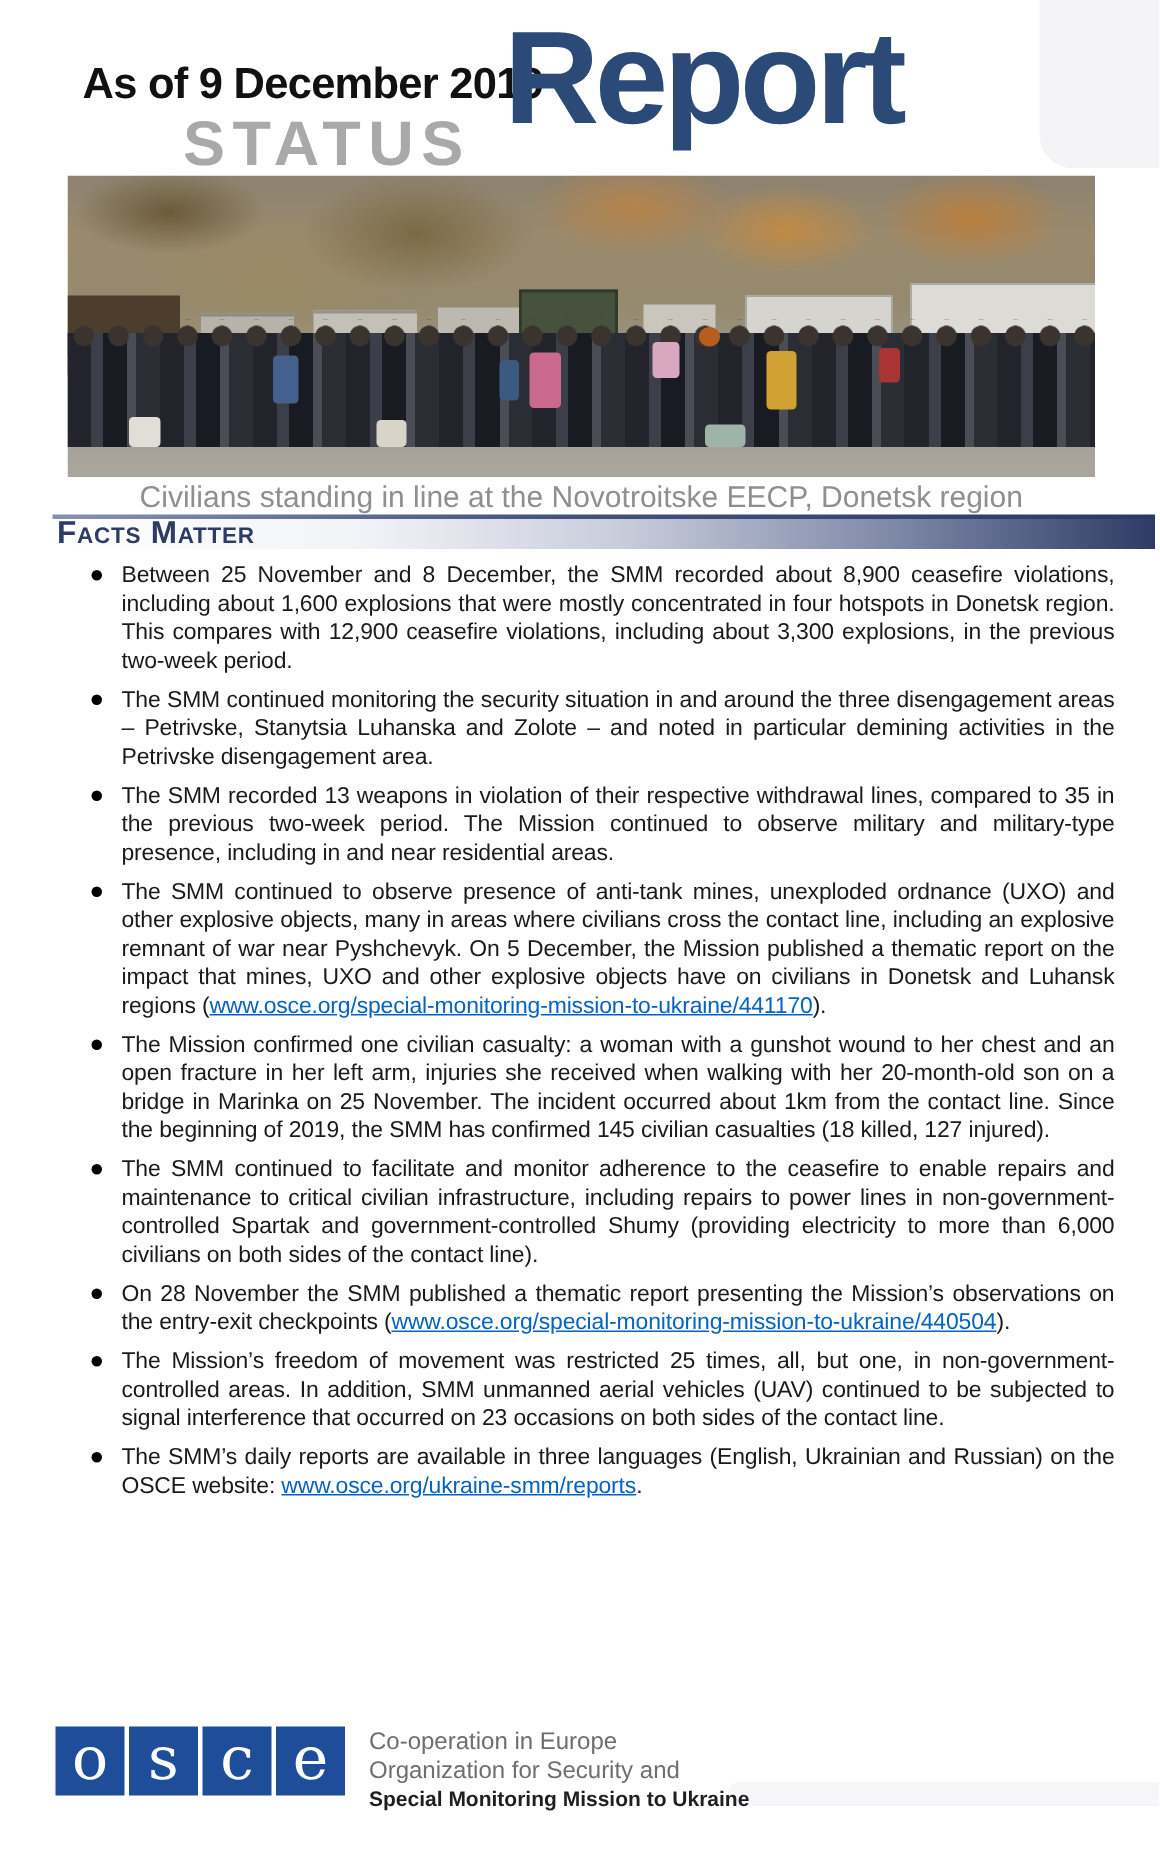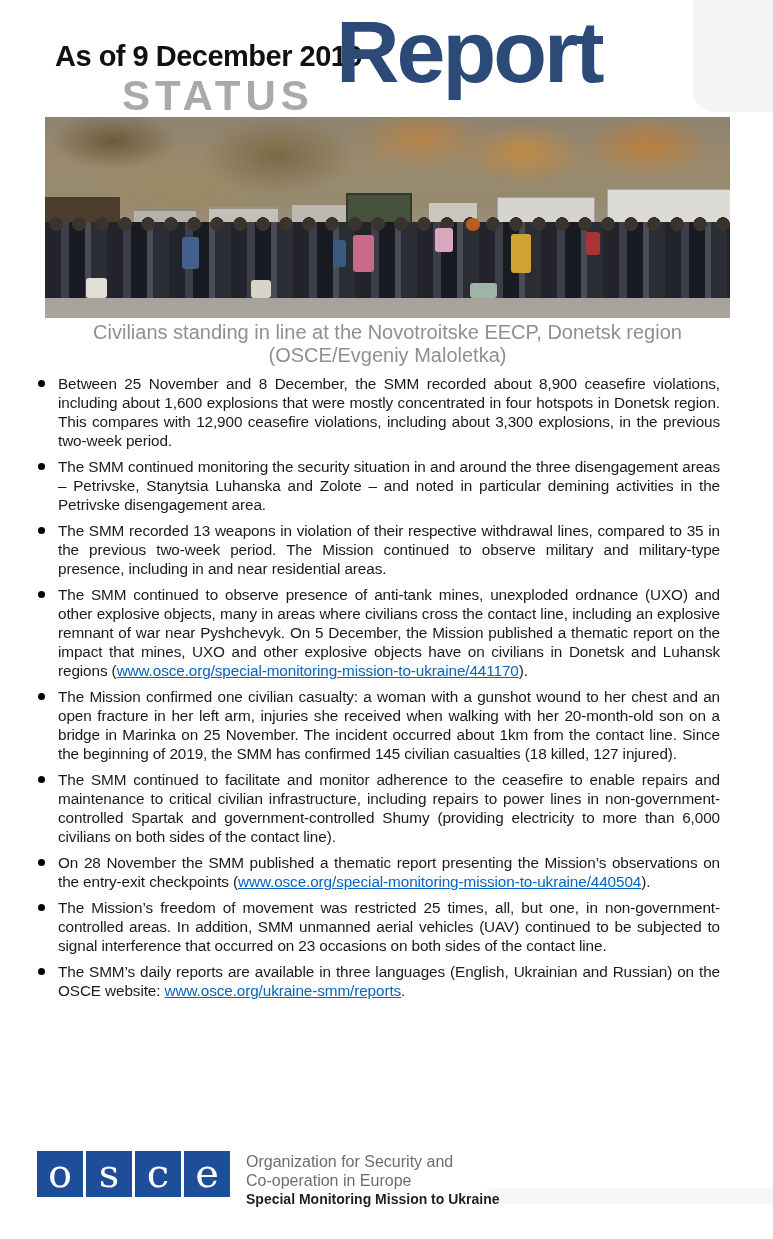--- a/index.html
+++ b/index.html
@@ -67,21 +67,21 @@
   
   .section-bar { position:absolute; left:35px; top:343px; width:735px; }
   .section-topline { height:3px;
     background:linear-gradient(to right, #8892b0 0%, #45527e 45%, #2b3a63 100%); }
   .section-band { height:20px;
     background:linear-gradient(to right, #ffffff 0%, #f2f3f7 28%, #c7ccdb 52%, #7f89a8 76%, #2e3c64 100%); }
   .section-title { position:absolute; left:3px; top:1px; font-size:21px; font-weight:bold;
     font-variant:small-caps; color:#2e3c64; letter-spacing:0.5px; }
 
   
-  .facts { position:absolute; left:35px; top:374px; width:685px; height:772px;
+  .facts { position:absolute; left:58px; top:374px; width:685px; height:772px;
     margin:0; padding:0; list-style:none; overflow:hidden;
     font-size:15.3px; line-height:19px; letter-spacing:-0.1px; color:#1a1a1a;
     text-align:justify; }
   .facts li { position:relative; padding-left:23px; }
   .facts li + li { margin-top:7px; }
   .facts li::before { content:""; position:absolute; left:3px; top:6px; width:7px; height:7px;
     border-radius:50%; background:#000; }
   .link { color:#0563c1; text-decoration:underline; cursor:pointer; }
 
   
@@ -125,20 +125,25 @@
       <div class="acc acc-orange"></div>
       <div class="acc acc-yellow"></div>
       <div class="acc acc-red"></div>
       <div class="acc acc-bag1"></div>
       <div class="acc acc-bag2"></div>
       <div class="acc acc-bag3"></div>
     </div>
   </div>
   <div class="caption">Civilians standing in line at the Novotroitske EECP, Donetsk region (OSCE/Evgeniy Maloletka)</div>
 
+  <div class="section-bar">
+    <div class="section-topline"></div>
+    <div class="section-band"></div>
+    <div class="section-title">Facts Matter</div>
+  </div>
 
   <ul class="facts">
     <li><span>Between 25 November and 8 December, the SMM recorded about 8,900 ceasefire violations, including about 1,600 explosions that were mostly concentrated in four hotspots in Donetsk region. This compares with 12,900 ceasefire violations, including about 3,300 explosions, in the previous two-week period.</span></li>
     <li><span>The SMM continued monitoring the security situation in and around the three disengagement areas – Petrivske, Stanytsia Luhanska and Zolote – and noted in particular demining activities in the Petrivske disengagement area.</span></li>
     <li><span>The SMM recorded 13 weapons in violation of their respective withdrawal lines, compared to 35 in the previous two-week period. The Mission continued to observe military and military-type presence, including in and near residential areas.</span></li>
     <li><span>The SMM continued to observe presence of anti-tank mines, unexploded ordnance (UXO) and other explosive objects, many in areas where civilians cross the contact line, including an explosive remnant of war near Pyshchevyk. On 5 December, the Mission published a thematic report on the impact that mines, UXO and other explosive objects have on civilians in Donetsk and Luhansk regions (</span><a class="link">www.osce.org/special-monitoring-mission-to-ukraine/441170</a><span>).</span></li>
     <li><span>The Mission confirmed one civilian casualty: a woman with a gunshot wound to her chest and an open fracture in her left arm, injuries she received when walking with her 20-month-old son on a bridge in Marinka on 25 November. The incident occurred about 1km from the contact line. Since the beginning of 2019, the SMM has confirmed 145 civilian casualties (18 killed, 127 injured).</span></li>
     <li><span>The SMM continued to facilitate and monitor adherence to the ceasefire to enable repairs and maintenance to critical civilian infrastructure, including repairs to power lines in non-government-controlled Spartak and government-controlled Shumy (providing electricity to more than 6,000 civilians on both sides of the contact line).</span></li>
     <li><span>On 28 November the SMM published a thematic report presenting the Mission’s observations on the entry-exit checkpoints (</span><a class="link">www.osce.org/special-monitoring-mission-to-ukraine/440504</a><span>).</span></li>
     <li><span>The Mission’s freedom of movement was restricted 25 times, all, but one, in non-government-controlled areas. In addition, SMM unmanned aerial vehicles (UAV) continued to be subjected to signal interference that occurred on 23 occasions on both sides of the contact line.</span></li>
@@ -146,19 +151,19 @@
   </ul>
 
   <div class="footer">
     <div class="logo-squares">
       <div class="logo-sq">o</div>
       <div class="logo-sq">s</div>
       <div class="logo-sq">c</div>
       <div class="logo-sq">e</div>
     </div>
     <div class="footer-text">
+      <div class="org-line">Co-operation in Europe</div>
       <div class="org-line">Organization for Security and</div>
-      <div class="org-line">Co-operation in Europe</div>
       <div class="mission-line">Special Monitoring Mission to Ukraine</div>
     </div>
   </div>
 
 </div>
 
 </body></html>

